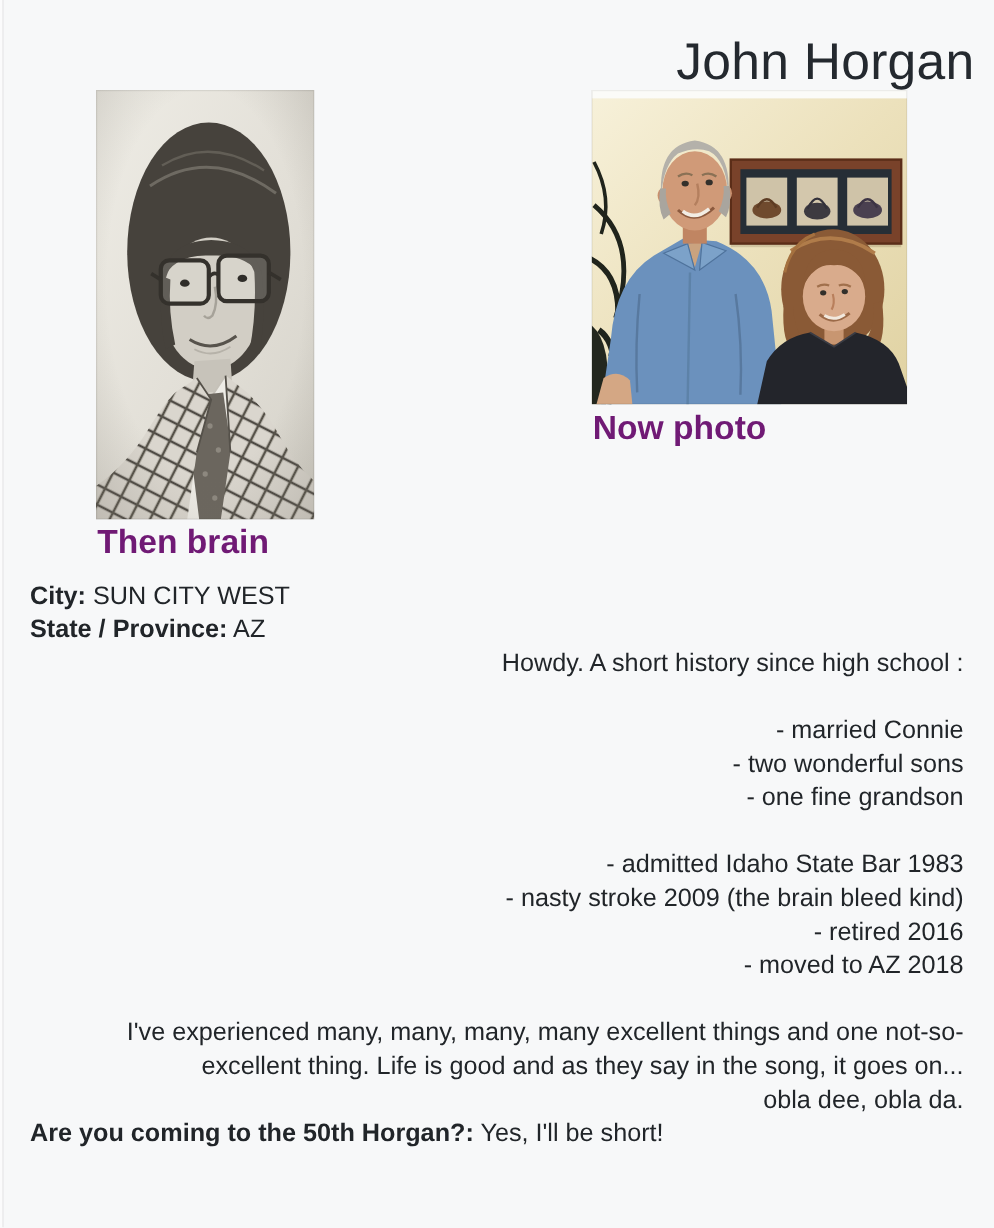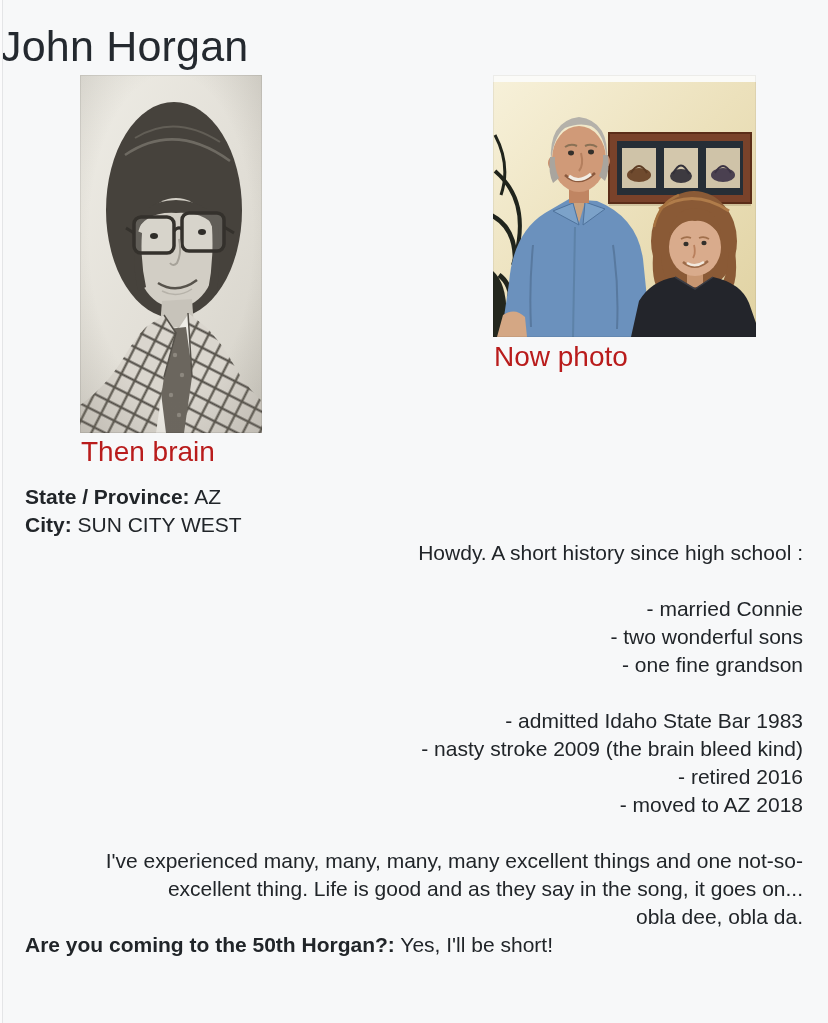--- a/index.html
+++ b/index.html
@@ -18,42 +18,42 @@
   
   .page::before{
     content:"";
     position:absolute;
     left:0;top:0;bottom:0;
     width:2px;
     background:#fbfbfc;
     border-right:1px solid #e4e5e7;
   }
   .page-title{
-    margin:0;
-    padding-top:22px;
-    text-align:left;
+    margin:16px;
+    padding-top:12px;
+    text-align:right;
     font-size:43px;
     font-weight:500;
     letter-spacing:.2px;
     color:#24292f;
   }
   .photo{
     position:absolute;
     overflow:hidden;
     background:#ddd;
   }
   .photo svg{display:block;width:100%;height:100%;}
   .photo-then{left:80px;top:75px;width:182px;height:358px;}
   .photo-now{left:493px;top:75px;width:263px;height:262px;}
   .photo-caption{
     position:absolute;
     font-size:28px;
     line-height:36px;
-    font-weight:400;
-    color:#b91c1c;
+    font-weight:700;
+    color:#701a75;
     white-space:nowrap;
   }
   .caption-then{left:81px;top:434px;}
   .caption-now{left:494px;top:339px;}
   .info{
     position:absolute;
     left:25px;
     top:483px;
     width:778px;
     font-size:21px;
@@ -208,22 +208,22 @@
         <path d="M194,188 Q202,193 211,187" stroke="#f2e9de" stroke-width="2.5" fill="none"></path>
         <path d="M138,262 L146,226 Q158,206 182,202 L202,214 L220,202 Q248,208 256,228 L263,248 L263,262 Z" fill="#23252b"></path>
         <path d="M182,202 L202,214 L220,202" stroke="#3a3c44" stroke-width="1.5" fill="none"></path>
       </g>
       <rect x="0.5" y="0.5" width="262" height="261" fill="none" stroke="rgba(0,0,0,0.06)"></rect>
     </svg>
   </div>
   <div class="photo-caption caption-now">Now photo</div>
 
   <div class="info">
+    <p><strong>City:</strong> <span>SUN CITY WEST</span></p>
     <p><strong>State / Province:</strong> <span>AZ</span></p>
-    <p><strong>City:</strong> <span>SUN CITY WEST</span></p>
     <div class="bio-text">Howdy. A short history since high school :
 
 - married Connie
 - two wonderful sons
 - one fine grandson
 
 - admitted Idaho State Bar 1983
 - nasty stroke 2009 (the brain bleed kind)
 - retired 2016
 - moved to AZ 2018

